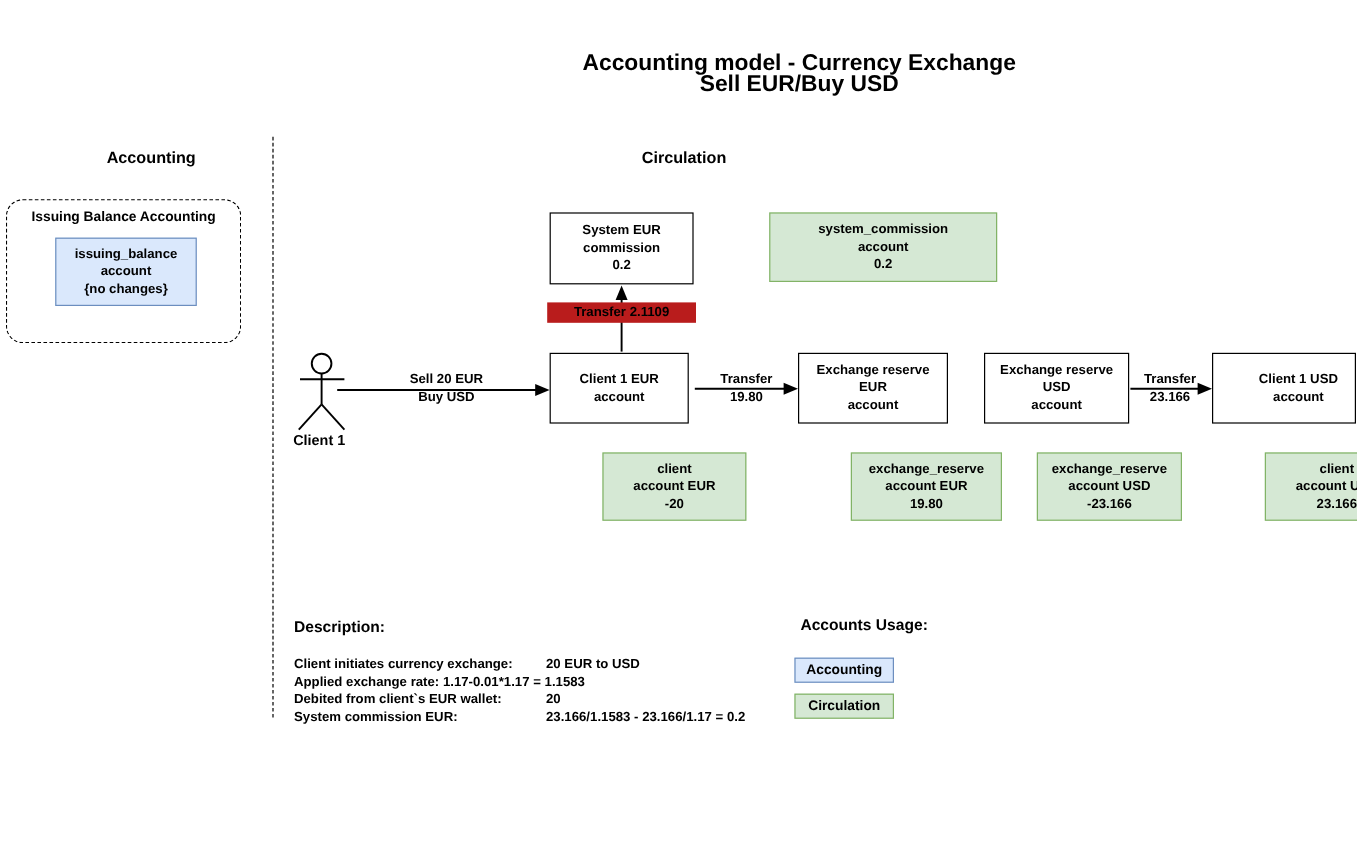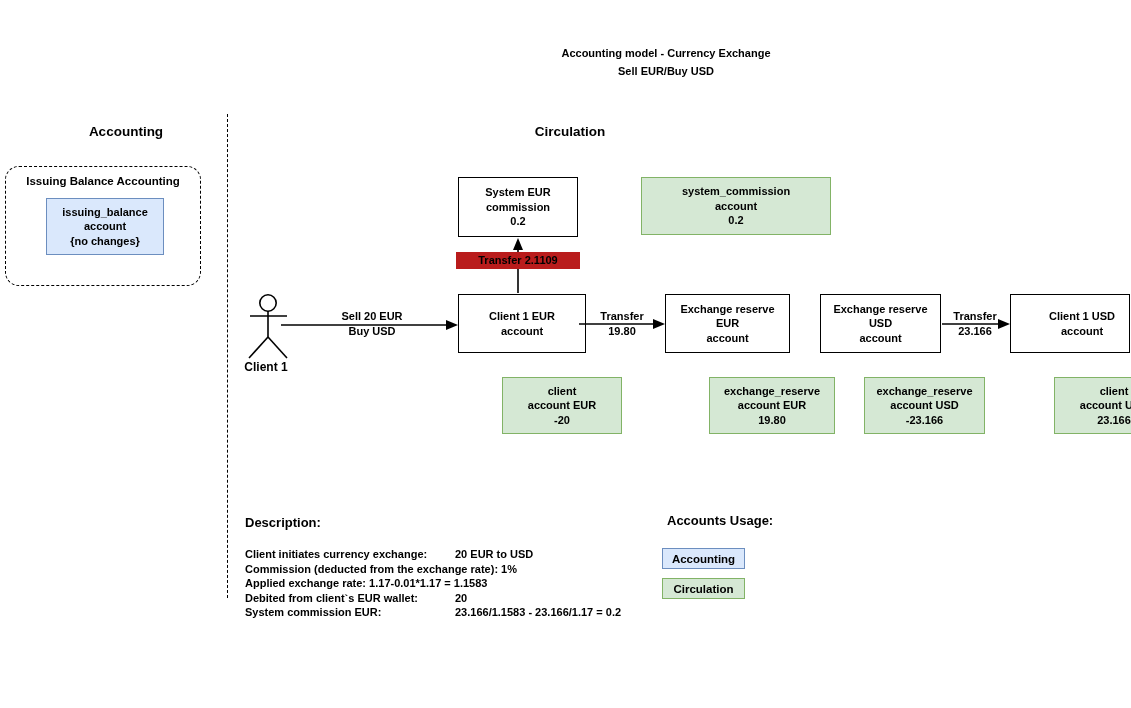--- a/index.html
+++ b/index.html
@@ -4,21 +4,21 @@
 <style>
   html, body { margin: 0; padding: 0; background: #ffffff; }
   body {
     width: 1131px; height: 708px; position: relative; overflow: hidden;
     font-family: "Liberation Sans", sans-serif; color: #000;
   }
   .abs { position: absolute; }
   .bold { font-weight: bold; }
   .center { text-align: center; }
 
-  .page-title { left: 366px; top: 44px; width: 600px; font-size: 11px; font-weight: bold; line-height: 18px; text-align: center; }
+  .page-title { left: 366px; top: 44px; width: 600px; font-size: 19px; font-weight: bold; line-height: 18px; text-align: center; }
   .section-header { font-size: 13.5px; font-weight: bold; text-align: center; }
 
   .divider-v { left: 227px; top: 114px; height: 484px; width: 0; border-left: 1.5px dashed #000; }
 
   .dashed-group { left: 5px; top: 166px; width: 194px; height: 118px; border: 1.5px dashed #000; border-radius: 14px; }
   .dashed-group .group-label { position: absolute; top: 8px; left: 0; width: 100%; text-align: center; font-size: 11.5px; font-weight: bold; }
 
   .node { display: flex; flex-direction: column; justify-content: center; align-items: center;
           font-size: 11px; font-weight: bold; line-height: 14.5px; text-align: center; box-sizing: border-box; }
   .node-white { background: #ffffff; border: 1.7px solid #000; }
@@ -66,21 +66,21 @@
   <div>System EUR</div>
   <div>commission</div>
   <div>0.2</div>
 </div>
 <div class="node node-green abs" style="left:597px; top:177px; width:190px; height:58px;">
   <div>system_commission</div>
   <div>account</div>
   <div>0.2</div>
 </div>
 
-<div class="node node-white abs" style="left:458px; top:294px; width:128px; height:59px;justify-content:center;">
+<div class="node node-white abs" style="left:458px; top:294px; width:116px; height:59px;justify-content:center;">
   <div>Client 1 EUR</div>
   <div>account</div>
 </div>
 <div class="node node-white abs" style="left:665px; top:294px; width:125px; height:59px;">
   <div>Exchange reserve</div>
   <div>EUR</div>
   <div>account</div>
 </div>
 <div class="node node-white abs" style="left:820px; top:294px; width:121px; height:59px;">
   <div>Exchange reserve</div>
@@ -154,23 +154,20 @@
   <div>23.166</div>
 </div>
 <div class="abs edge-label edge-label-bg" style="left:456px; top:252px; width:124px;">Transfer 2.1109</div>
 
 <div class="abs desc-header">Description:</div>
 <div class="abs desc-rows">
   <div class="desc-row">
     <span class="lbl">Client initiates currency exchange:</span><span>20 EUR to USD</span>
   </div>
   <div class="desc-row">
-    <span>Commission (deducted from the exchange rate): 1%</span><span></span>
-  </div>
-  <div class="desc-row">
     <span>Applied exchange rate: 1.17-0.01*1.17 = 1.1583</span><span></span>
   </div>
   <div class="desc-row">
     <span class="lbl">Debited from client`s EUR wallet:</span><span>20</span>
   </div>
   <div class="desc-row">
     <span class="lbl">System commission EUR:</span><span>23.166/1.1583 - 23.166/1.17 = 0.2</span>
   </div>
 </div>
 

